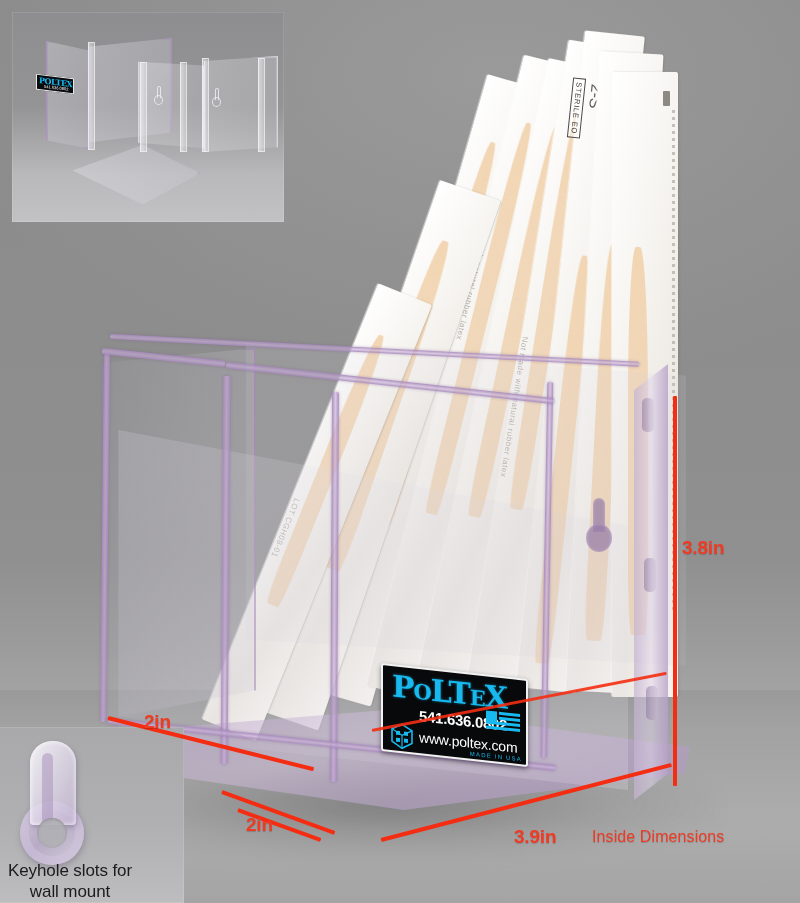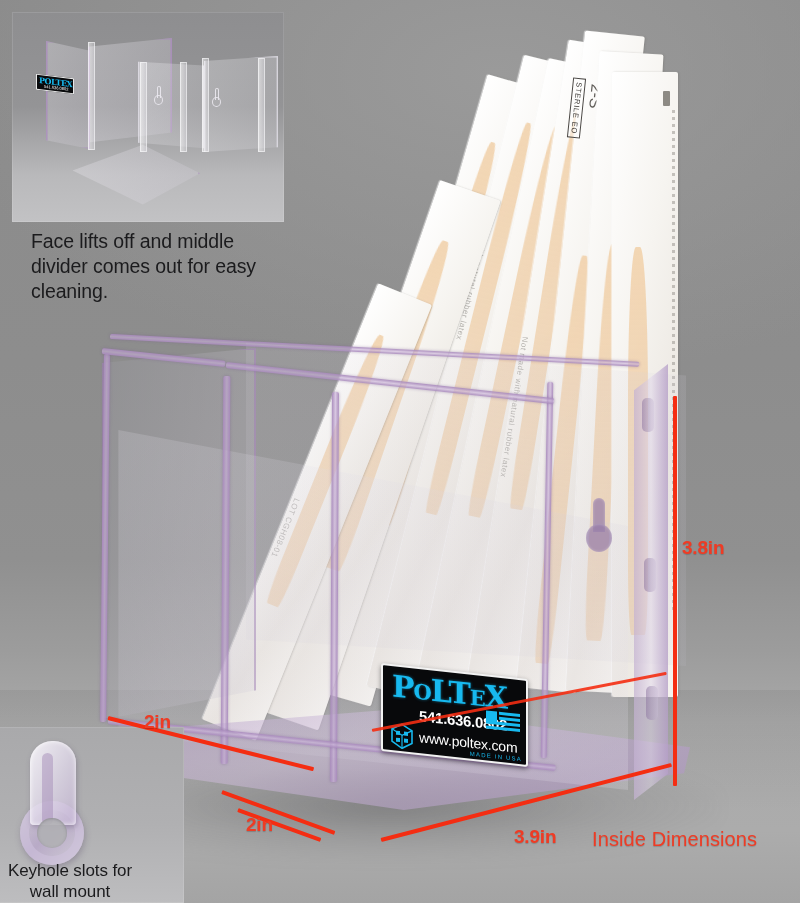--- a/index.html
+++ b/index.html
@@ -57,21 +57,21 @@
   .dim-label {
     position:absolute; color:#ef3b24; font-weight:600;
     font-size:19px; letter-spacing:-0.2px; text-shadow:0 1px 1px rgba(0,0,0,0.18);
   }
   .dim-2in-upper { left:144px; top:711px; }
   .dim-2in-lower { left:246px; top:814px; }
   .dim-39in { left:514px; top:826px; }
   .dim-38in { left:682px; top:537px; }
   .dim-note {
     position:absolute; left:592px; top:828px;
-    color:#ef3b24; font-size:20px; letter-spacing:0.1px;
+    color:#ef3b24; font-size:16px; letter-spacing:0.1px;
     text-shadow:0 1px 1px rgba(0,0,0,0.18);
   }
   .dim-line { position:absolute; background:#f42d12; border-radius:1px; }
 
   
   .holder { position:absolute; left:86px; top:330px; width:610px; height:520px; }
 
   .panel {
     position:absolute;
     background:linear-gradient(115deg, rgba(226,222,232,0.30) 0%, rgba(205,198,216,0.20) 45%, rgba(232,228,238,0.34) 100%);
@@ -397,21 +397,20 @@
         <div class="b"></div>
       </div>
 
       <div class="ex-label">
         <div class="w">POLTEX</div>
         <div class="p">541.636.0802</div>
       </div>
     </div>
   </div>
 
-  <div class="caption caption-top">Face lifts off and middle divider comes out for easy cleaning.</div>
 
   <div class="inset inset-bottom">
     <div class="kh-photo">
       <div class="kh-ring"></div>
       <div class="kh-body"></div>
       <div class="kh-slotline"></div>
       <div class="kh-hole"></div>
     </div>
   </div>
   <div class="caption caption-bottom">Keyhole slots for wall mount</div>

